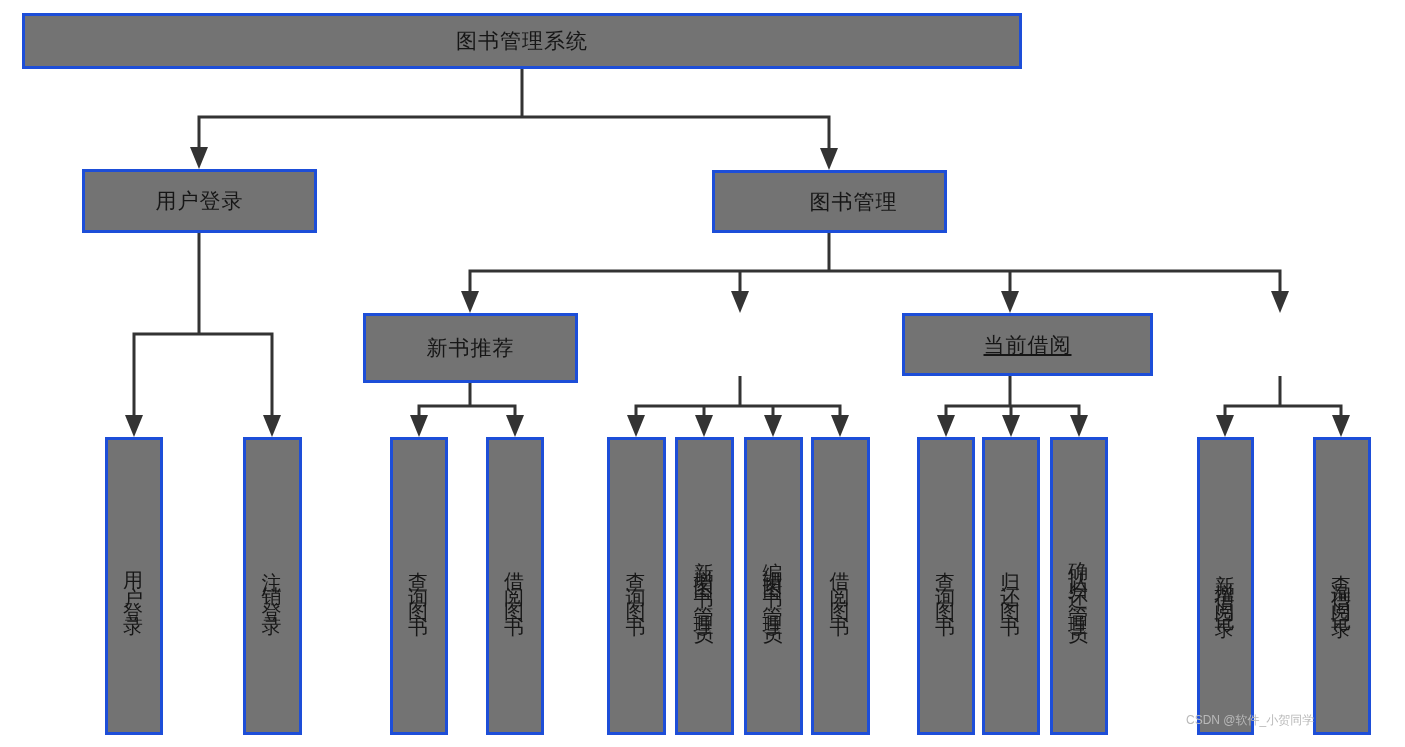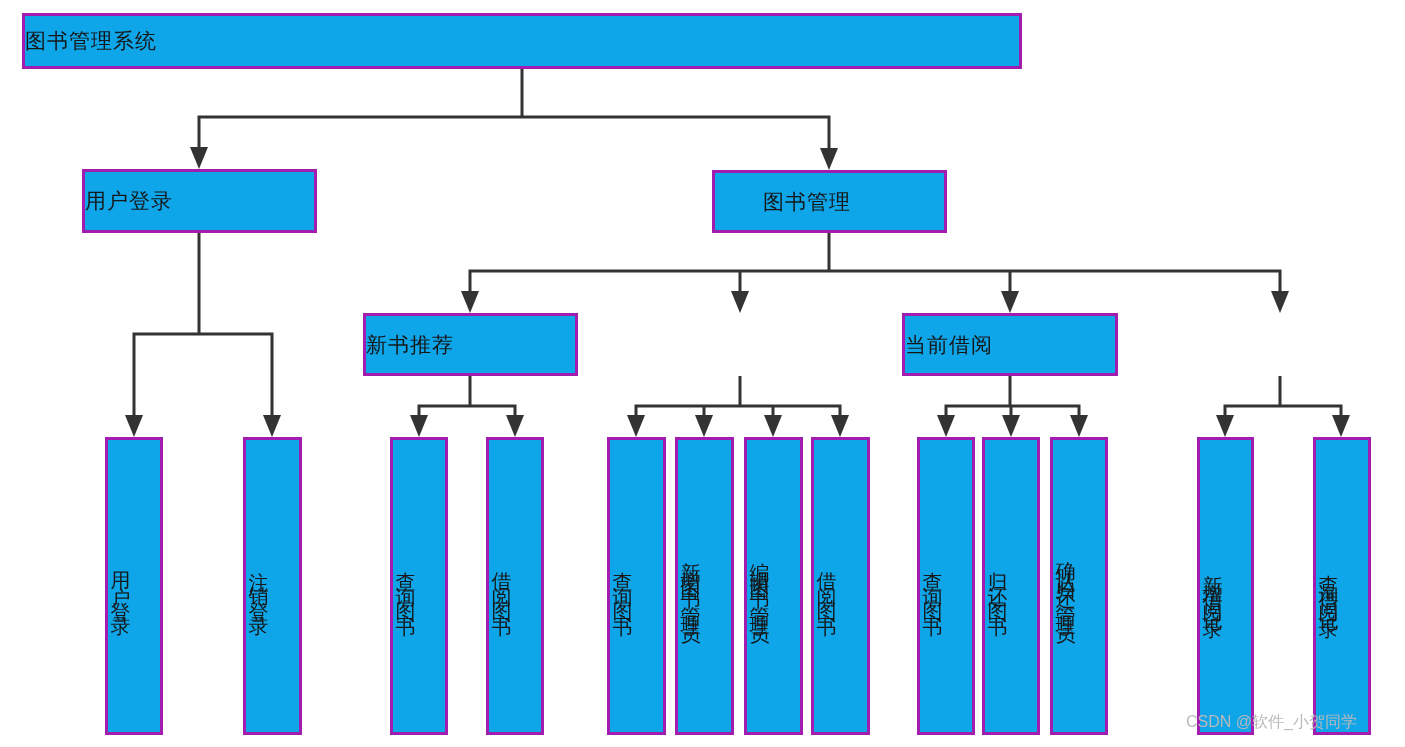--- a/index.html
+++ b/index.html
@@ -11,47 +11,47 @@
     font-family: "Liberation Sans", sans-serif;
     overflow: hidden;
   }
   .connectors {
     position: absolute;
     left: 0; top: 0;
     width: 1405px; height: 747px;
   }
   .node {
     position: absolute;
-    background: #0ea5e9;
-    border: 3px solid #a21caf;
+    background: #737373;
+    border: 3px solid #1d4ed8;
     box-sizing: border-box;
     display: flex;
     align-items: center;
-    justify-content: flex-start;
+    justify-content: center;
     color: #161616;
   }
   .node .lbl {
     font-size: 21px;
     letter-spacing: 1px;
     white-space: nowrap;
   }
   .tall .lbl {
     writing-mode: vertical-rl;
     text-orientation: mixed;
     font-size: 20px;
     white-space: nowrap;
   }
   .sp4 .lbl { letter-spacing: 15px; }
   .sp6 .lbl { letter-spacing: 9px;  }
   .sp9 .lbl { letter-spacing: 9px;  }
   .watermark {
     position: absolute;
     left: 1186px;
     top: 712px;
-    font-size: 16px;
+    font-size: 12px;
     color: #b9b9b9;
     white-space: nowrap;
     z-index: 5;
   }
 </style>
 </head>
 <body>
 
 <div class="canvas">
 
@@ -99,24 +99,24 @@
     <span class="lbl">图书管理系统</span>
   </div>
 
   <div class="node" style="left:82px; top:169px; width:235px; height:64px;">
     <span class="lbl">用户登录</span>
   </div>
   <div class="node" style="left:712px; top:170px; width:235px; height:63px;padding-left:48px;">
     <span class="lbl">图书管理</span>
   </div>
 
-  <div class="node" style="left:363px; top:313px; width:215px; height:63px;">
+  <div class="node" style="left:363px; top:313px; width:215px; height:70px;">
     <span class="lbl">新书推荐</span>
   </div>
-  <div class="node" style="left:902px; top:313px; width:216px; height:63px;">
+  <div class="node" style="left:902px; top:313px; width:251px; height:63px;text-decoration:underline;">
     <span class="lbl">当前借阅</span>
   </div>
 
   <div class="node tall sp4" style="left:105px; top:437px; width:58px; height:298px;">
     <span class="lbl">用户登录</span>
   </div>
   <div class="node tall sp4" style="left:243px; top:437px; width:59px; height:298px;">
     <span class="lbl">注销登录</span>
   </div>
 

